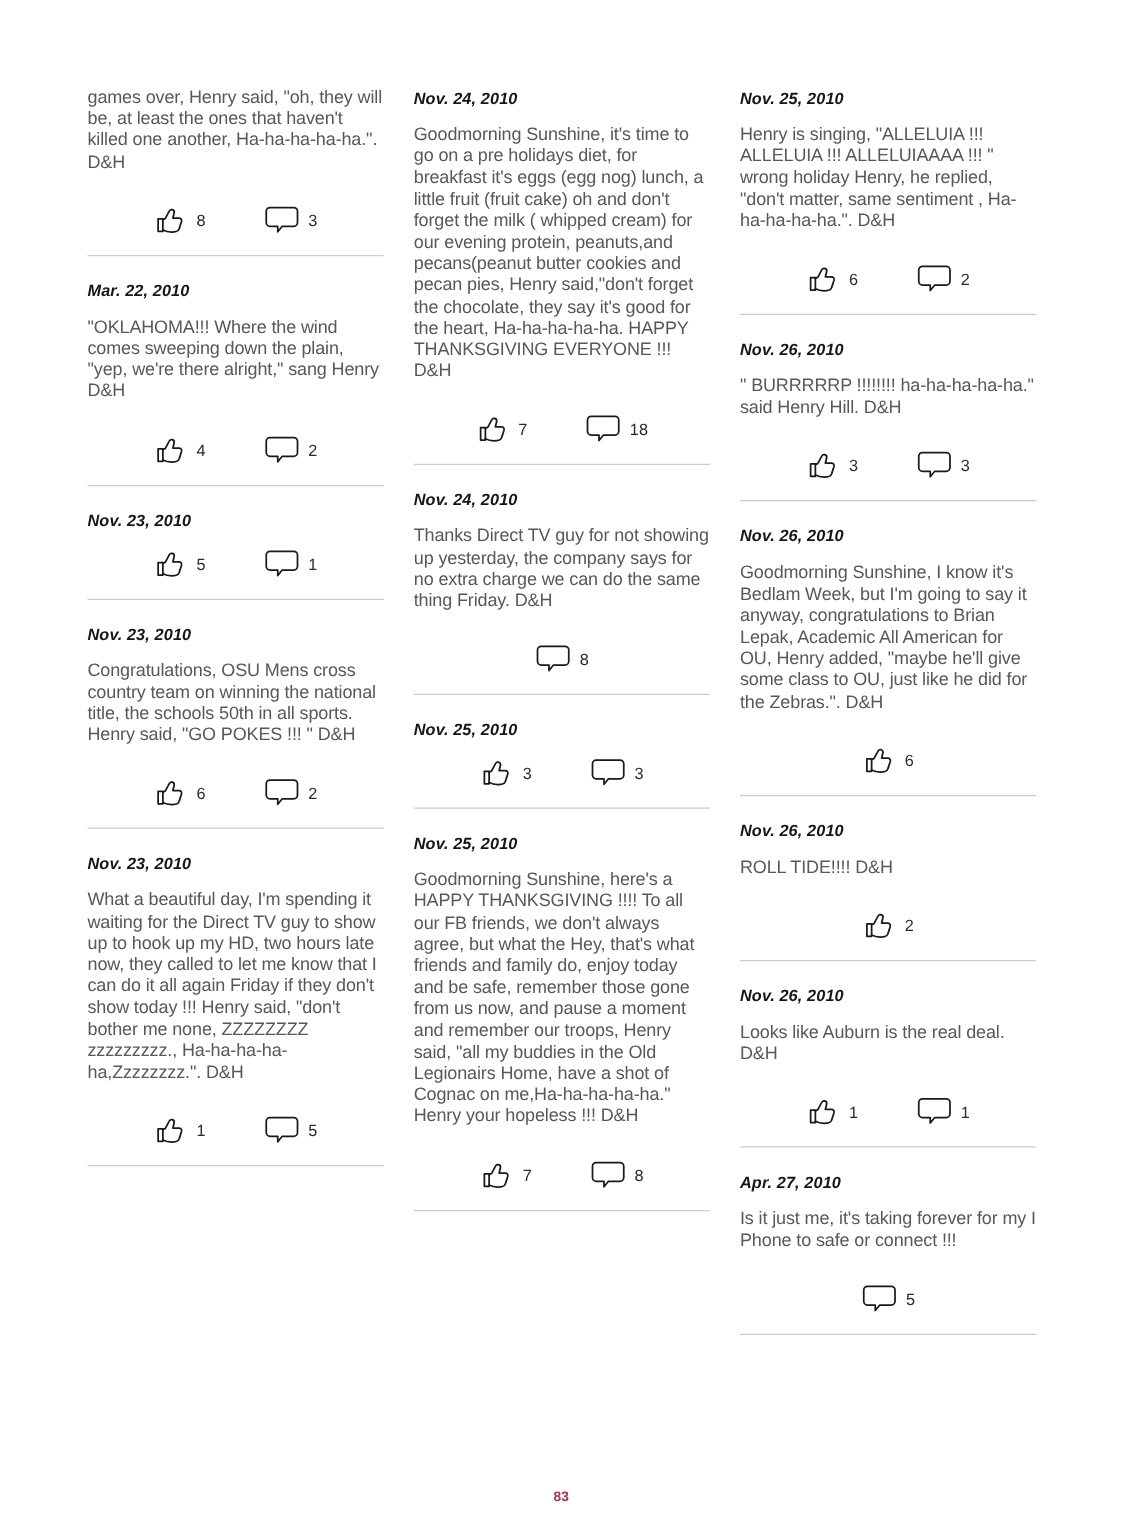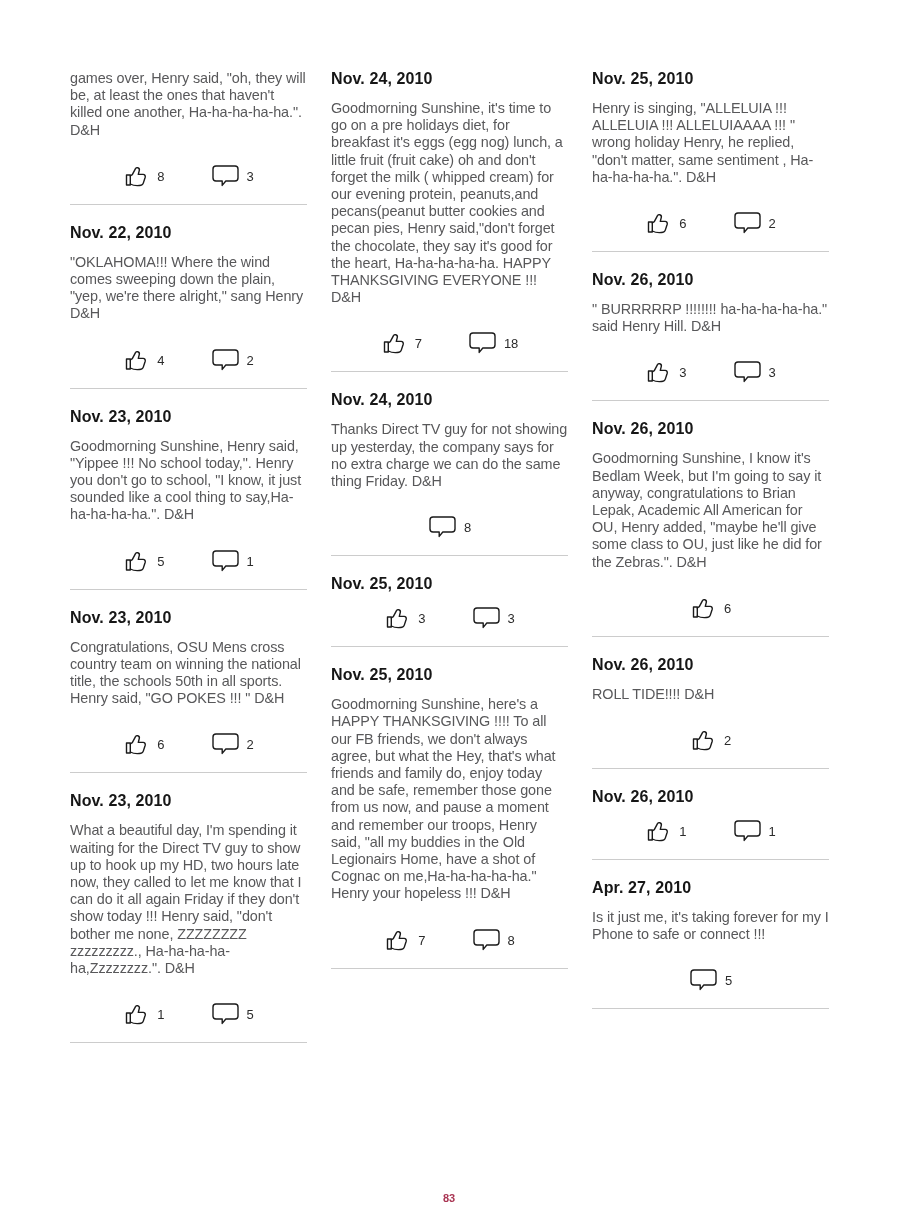--- a/index.html
+++ b/index.html
@@ -4,22 +4,22 @@
 <style>
   html,body{margin:0;padding:0;}
   body{
     width:898px;height:1228px;position:relative;background:#ffffff;
     font-family:"Liberation Sans", sans-serif;overflow:hidden;
   }
   .page{display:flex;gap:24px;padding:70px 69px 0 70px;}
   .col{width:237px;flex:0 0 237px;}
   .post{margin:0;}
   .date{
-    font-size:16px;font-weight:700;color:#161616;line-height:17px;
-    margin:0 0 13px 0;letter-spacing:.1px;
+    font-size:13px;font-weight:700;color:#161616;line-height:17px;
+    margin:0 0 13px 0;letter-spacing:.1px;font-style:italic;
   }
   .body{
     font-size:14.4px;line-height:17.2px;color:#58585a;margin:0 0 24px 0;
     white-space:pre-line;letter-spacing:-0.1px;
   }
   .stats{
     display:flex;justify-content:center;align-items:center;gap:46px;
     height:27px;margin:0 0 14px 0;color:#1a1a1a;
   }
   .stat{display:flex;align-items:center;gap:7px;}
@@ -56,21 +56,21 @@
                 <path d="M5 2h19a3 3 0 0 1 3 3v9a3 3 0 0 1-3 3H14.8l-3.6 4.4V17H5a3 3 0 0 1-3-3V5a3 3 0 0 1 3-3z"></path>
               </svg>
             </span>
           <span class="count">3</span>
         </span>
       </div>
       <hr class="sep">
     </article>
 
     <article class="post">
-      <h3 class="date">Nov. 22, 2010</h3>
+      <h3 class="date">Mar. 22, 2010</h3>
       <p class="body">"OKLAHOMA!!! Where the wind comes sweeping down the plain, "yep, we're there alright," sang Henry D&amp;H</p>
       <div class="stats">
         <span class="stat">
           <span class="icon">
               <svg width="27" height="27" viewBox="0 0 27 27" fill="none" stroke="#1a1a1a" stroke-width="1.4" stroke-linejoin="round" stroke-linecap="round">
                 <path d="M3.5 12h3.8v10H3.5z"></path>
                 <path d="M7.3 21c2.1 1.1 4.4 1.6 7 1.6 1.3 0 2.6-.1 3.7-.4 1.1-.2 2-1 2.3-2.1l1.9-5.9c.4-1.4-.6-2.8-2-2.8h-4.9l1-4c.3-1.2-.4-2.4-1.6-2.7-.9-.2-1.8.2-2.2 1l-3.2 6-2 1.1"></path>
               </svg>
             </span>
           <span class="count">4</span>
@@ -82,22 +82,20 @@
               </svg>
             </span>
           <span class="count">2</span>
         </span>
       </div>
       <hr class="sep">
     </article>
 
     <article class="post">
       <h3 class="date">Nov. 23, 2010</h3>
-      <p class="body">Goodmorning Sunshine, Henry said,
-"Yippee !!! No school today,". Henry you don't go to school, "I know, it just sounded like a cool thing to say,Ha-ha-ha-ha-ha.". D&amp;H</p>
       <div class="stats">
         <span class="stat">
           <span class="icon">
               <svg width="27" height="27" viewBox="0 0 27 27" fill="none" stroke="#1a1a1a" stroke-width="1.4" stroke-linejoin="round" stroke-linecap="round">
                 <path d="M3.5 12h3.8v10H3.5z"></path>
                 <path d="M7.3 21c2.1 1.1 4.4 1.6 7 1.6 1.3 0 2.6-.1 3.7-.4 1.1-.2 2-1 2.3-2.1l1.9-5.9c.4-1.4-.6-2.8-2-2.8h-4.9l1-4c.3-1.2-.4-2.4-1.6-2.7-.9-.2-1.8.2-2.2 1l-3.2 6-2 1.1"></path>
               </svg>
             </span>
           <span class="count">5</span>
         </span>
@@ -340,20 +338,21 @@
               </svg>
             </span>
           <span class="count">2</span>
         </span>
       </div>
       <hr class="sep">
     </article>
 
     <article class="post">
       <h3 class="date">Nov. 26, 2010</h3>
+      <p class="body">Looks like Auburn is the real deal. D&amp;H</p>
       <div class="stats">
         <span class="stat">
           <span class="icon">
               <svg width="27" height="27" viewBox="0 0 27 27" fill="none" stroke="#1a1a1a" stroke-width="1.4" stroke-linejoin="round" stroke-linecap="round">
                 <path d="M3.5 12h3.8v10H3.5z"></path>
                 <path d="M7.3 21c2.1 1.1 4.4 1.6 7 1.6 1.3 0 2.6-.1 3.7-.4 1.1-.2 2-1 2.3-2.1l1.9-5.9c.4-1.4-.6-2.8-2-2.8h-4.9l1-4c.3-1.2-.4-2.4-1.6-2.7-.9-.2-1.8.2-2.2 1l-3.2 6-2 1.1"></path>
               </svg>
             </span>
           <span class="count">1</span>
         </span>

